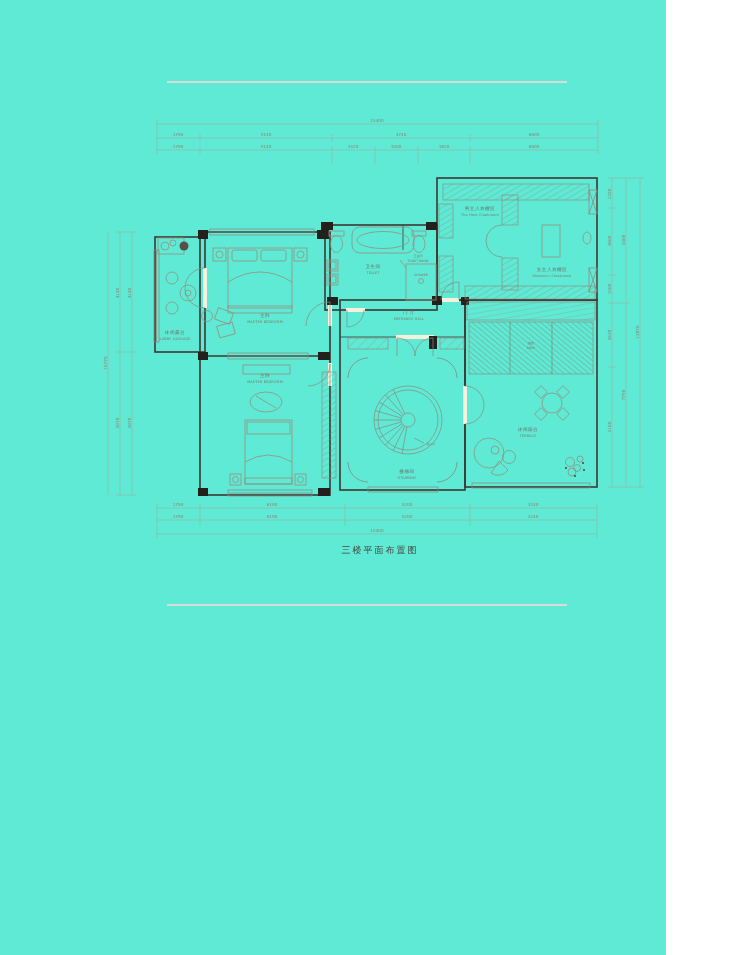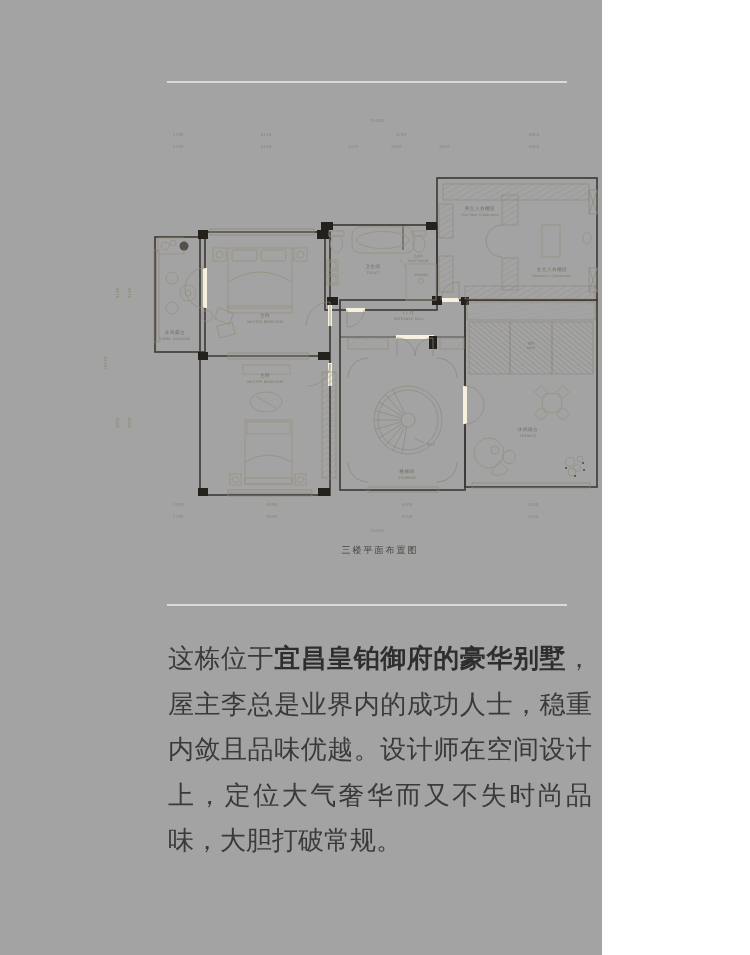--- a/index.html
+++ b/index.html
@@ -1,16 +1,16 @@
 <!DOCTYPE html>
 <html><head>
 <meta charset="utf-8">
 <style>
   html,body{margin:0;padding:0;}
-  .page{position:relative;width:602px;height:955px;background:#a3a3a3;overflow:hidden;
+  .page{position:relative;width:666px;height:955px;background:#5eead4;overflow:hidden;
         font-family:"Liberation Sans","DejaVu Sans",sans-serif;}
   .divider{position:absolute;height:2px;background:#dadad6;}
   #divider-top{left:167px;top:81px;width:400px;}
   #divider-bottom{left:167px;top:604px;width:400px;}
   .plan-wrap{position:absolute;left:100px;top:110px;width:560px;height:460px;}
   svg text{font-family:"DejaVu Sans",sans-serif;}
   .dimtxt{font-size:4.2px;fill:#8a8574;}
   .cnlab{font-size:4.6px;fill:#6e6a5f;letter-spacing:.5px;}
   .enlab{font-size:3.4px;fill:#7c7768;letter-spacing:.2px;}
   .tiny{font-size:3px;fill:#7c7768;}
@@ -357,14 +357,13 @@
       <text class="enlab" x="307" y="369">STAIRWAY</text>
       <text class="tiny" x="331" y="335">往二层</text>
     </g>
   </svg>
   </div>
 
   <div class="caption">三楼平面布置图</div>
 
   <div class="divider" id="divider-bottom"></div>
 
-  <div class="article"><span>这栋位于</span><b>宜昌皇铂御府的豪华别墅</b><span>，屋主李总是业界内的成功人士，稳重内敛且品味优越。设计师在空间设计上，定位大气奢华而又不失时尚品味，大胆打破常规。</span></div>
 </div>
 
 </body></html>

